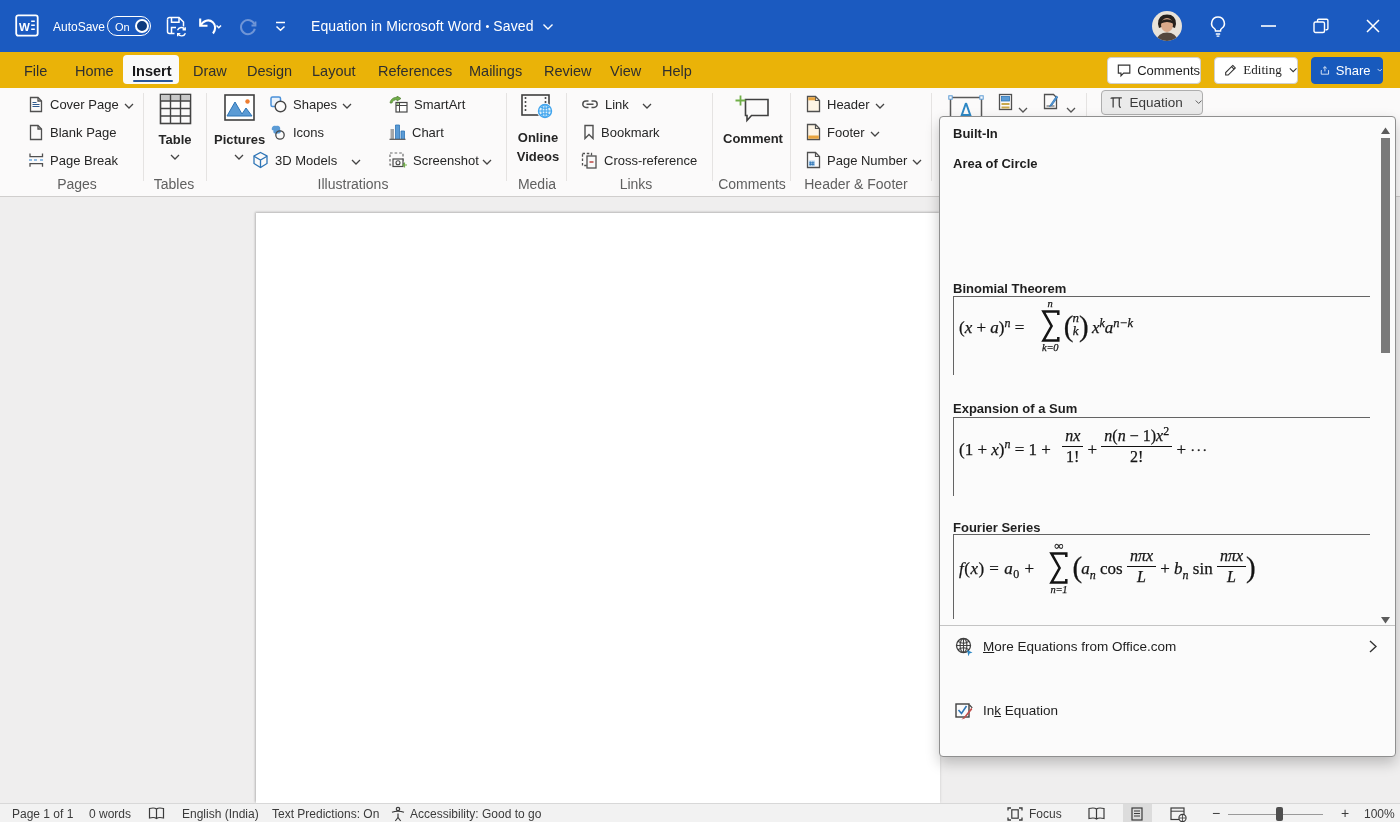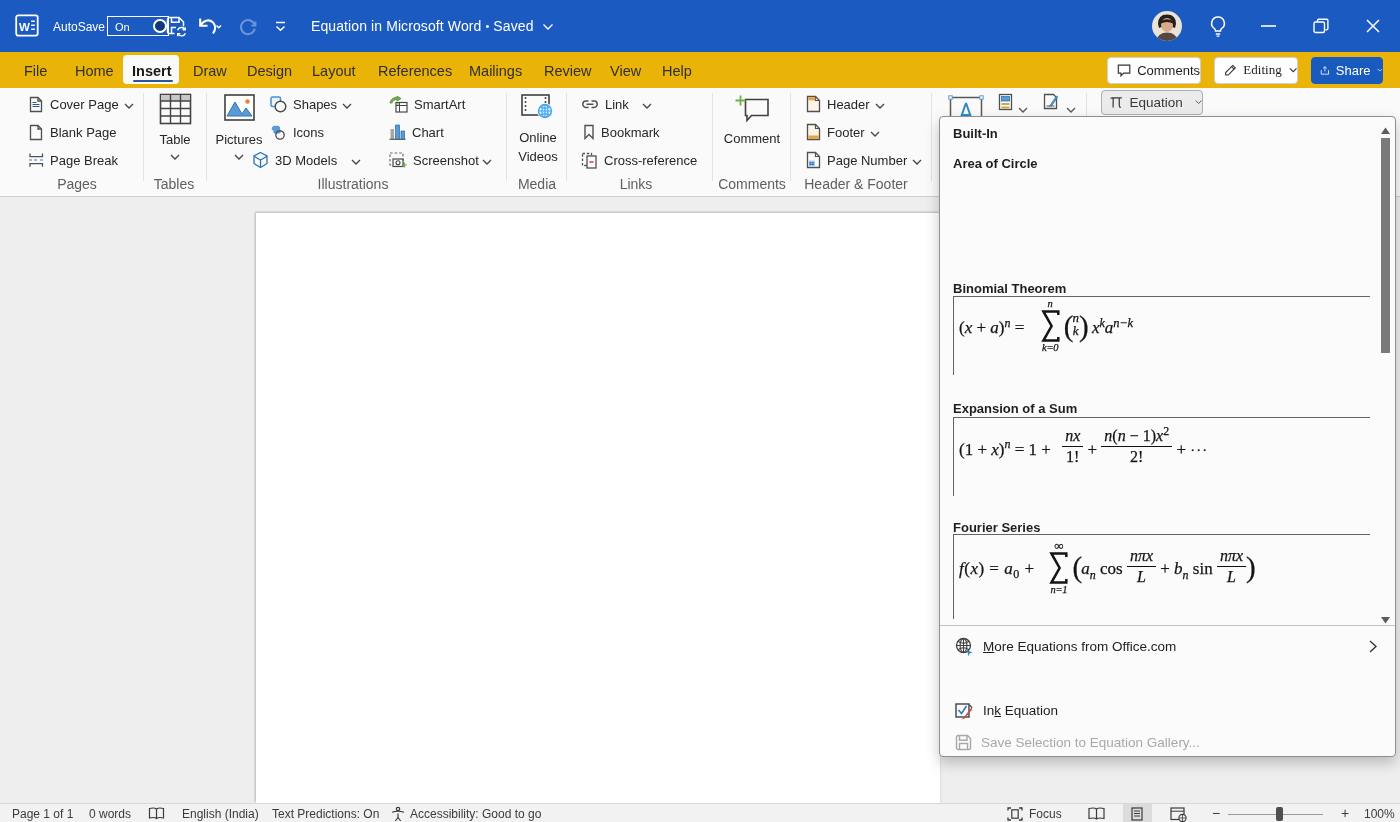--- a/index.html
+++ b/index.html
@@ -5,42 +5,42 @@
 * { margin:0; padding:0; box-sizing:border-box; }
 html,body { width:1400px; height:822px; overflow:hidden; }
 body { font-family:"Liberation Sans", sans-serif; position:relative; background:#efeeee; }
 #app { position:absolute; left:0; top:0; width:1400px; height:822px; }
 .abs { position:absolute; }
 
 
 #titlebar { position:absolute; left:0; top:0; width:1400px; height:52px; background:#1b5ac0; color:#fff; }
 #titlebar svg { display:block; }
 #autosave-lbl { position:absolute; left:53px; top:19.5px; font-size:12px; color:#fff; }
-#toggle { position:absolute; left:107px; top:16px; width:62px; height:20px; border:1.6px solid #fff; border-radius:0; }
+#toggle { position:absolute; left:107px; top:16px; width:44px; height:20px; border:1.6px solid #fff; border-radius:10px; }
 #toggle .on { position:absolute; left:7px; top:3.5px; font-size:11px; color:#fff; }
 #toggle .knob { position:absolute; right:1.5px; top:1.5px; width:14px; height:14px; border-radius:50%; background:#0e3a7d; border:2.6px solid #fff; }
 #doctitle { position:absolute; left:311px; top:18px; font-size:14px; color:#fff; letter-spacing:0.1px; }
 #searchbox { position:absolute; left:595px; top:9px; width:372px; height:33px; background:#d2dcf0; border-radius:4px; }
 #searchbox .stext { position:absolute; left:42px; top:7px; font-size:14.5px; color:#25334e; }
 
 
 #tabrow { position:absolute; left:0; top:52px; width:1400px; height:36px; background:#eab308; }
 .tab { position:absolute; top:11px; font-size:14.5px; color:#2f2f2f; }
 .tab.sel { font-weight:bold; color:#19191a; }
 #ins-underline { position:absolute; left:133px; top:27.5px; width:40px; height:2.6px; background:#2b579a; border-radius:1px; }
 .topbtn { position:absolute; top:4.5px; height:27px; border:1px solid #cfcfcf; border-radius:4px; background:#fff; font-size:13px; color:#1d1d1d; display:flex; align-items:center; }
 
 
 #ribbon { position:absolute; left:0; top:88px; width:1400px; height:109px; background:#fbfafa; border-bottom:1px solid #d0cecd; }
 .rlabel { position:absolute; top:88px; font-size:14px; color:#5f5f5f; width:120px; text-align:center; }
 .rsep { position:absolute; top:5px; height:88px; width:1px; background:#e5e3e2; }
 .sb { position:absolute; height:22px; display:flex; align-items:center; font-size:13px; color:#262626; white-space:nowrap; }
 .sb svg { margin-right:6px; flex:none; }
 .chev { color:#444; margin-left:5px; }
-.bigbtn { position:absolute; text-align:center; font-size:13px; color:#262626; }
+.bigbtn { position:absolute; text-align:center; font-size:13px; color:#262626;font-weight:bold; }
 
 
 #workspace { position:absolute; left:0; top:197px; width:1400px; height:606px; background:#efeeee; }
 #page { position:absolute; left:256px; top:16px; width:684px; height:590px; background:#ffffff; box-shadow:-1px -1px 2px rgba(0,0,0,0.18), 0 0 3px rgba(0,0,0,0.12); }
 
 
 #statusbar { position:absolute; left:0; top:803px; width:1400px; height:19px; background:#f2f2f2; border-top:1px solid #d8d8d8; font-size:12px; color:#3b3b3b; }
 .st { position:absolute; top:2.5px; }
 
 
@@ -431,24 +431,20 @@
   </div>
   <div class="menurow" style="top:578px">
         <svg width="19" height="19" viewBox="0 0 19 19" fill="none">
           <rect x="1" y="3" width="13" height="13" stroke="#404040" stroke-width="1.4"></rect>
           <path d="M3.5 9 l3 3.5 5-7.5" stroke="#2e75b6" stroke-width="1.6"></path>
           <path d="M16.5 6.5 L9 16 l-2.5 2.5 3.2-1 7.5-9z" fill="#c0504d"></path>
           <path d="M14.5 4 l2.8 2.8" stroke="#404040" stroke-width="1.2"></path>
         </svg> 
         <span>In<u>k</u> Equation</span>
       </div>
-  <div class="menurow" style="top:610px;color:#a8a8a8"><svg width="17" height="17" viewBox="0 0 17 17" fill="none" stroke="#a8a8a8" stroke-width="1.4">
-          <path d="M1.5 3a1.5 1.5 0 0 1 1.5-1.5h9.5L15.5 4.5v9.5a1.5 1.5 0 0 1-1.5 1.5H3a1.5 1.5 0 0 1-1.5-1.5z"></path>
-          <path d="M4.5 1.8v4.4h7.5V2M4.5 15.5v-6h8v6"></path>
-        </svg> Save Selection to Equation Gallery...</div>
 
   <div id="scrollbar">
     <svg width="11" height="10" viewBox="0 0 11 10">
           <path d="M5.5 1.5 L10 8 H1z" fill="#5c5c5c"></path>
         </svg>
     <div class="abs" style="left:1px;top:16px;width:9px;height:215px;background:#7a7a7a"></div>
     <svg class="abs" style="left:0;top:493px" width="11" height="10" viewBox="0 0 11 10">
           <path d="M5.5 8.5 L10 2 H1z" fill="#5c5c5c"></path>
         </svg>
   </div>

